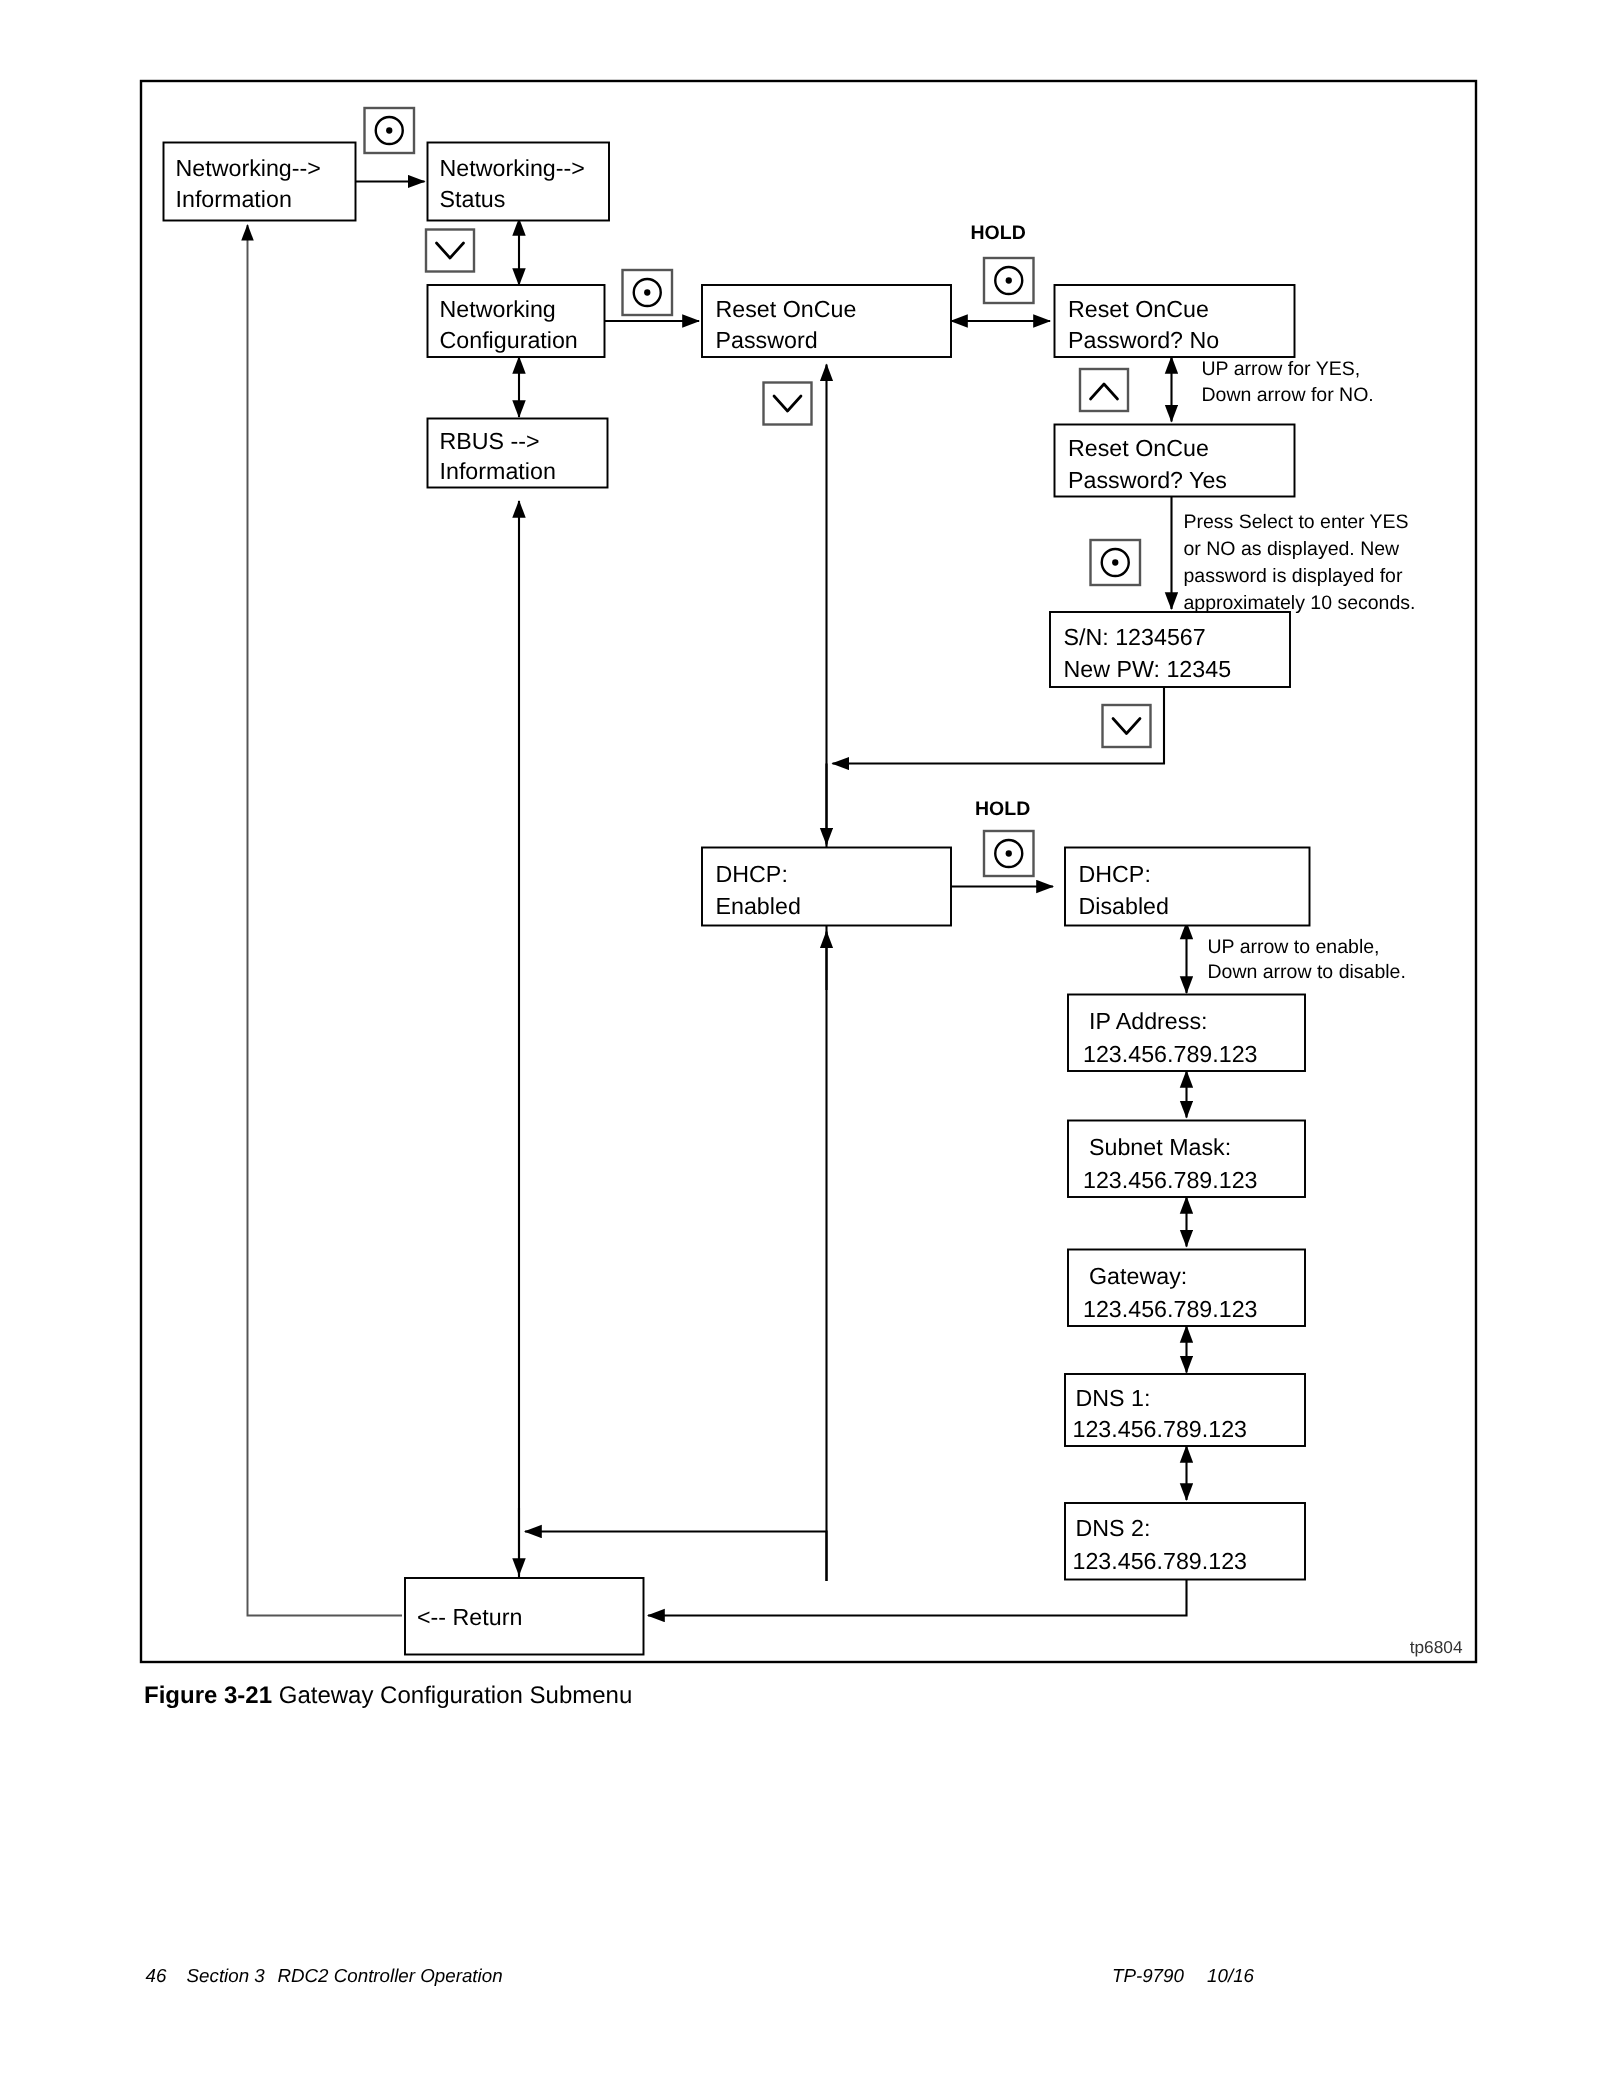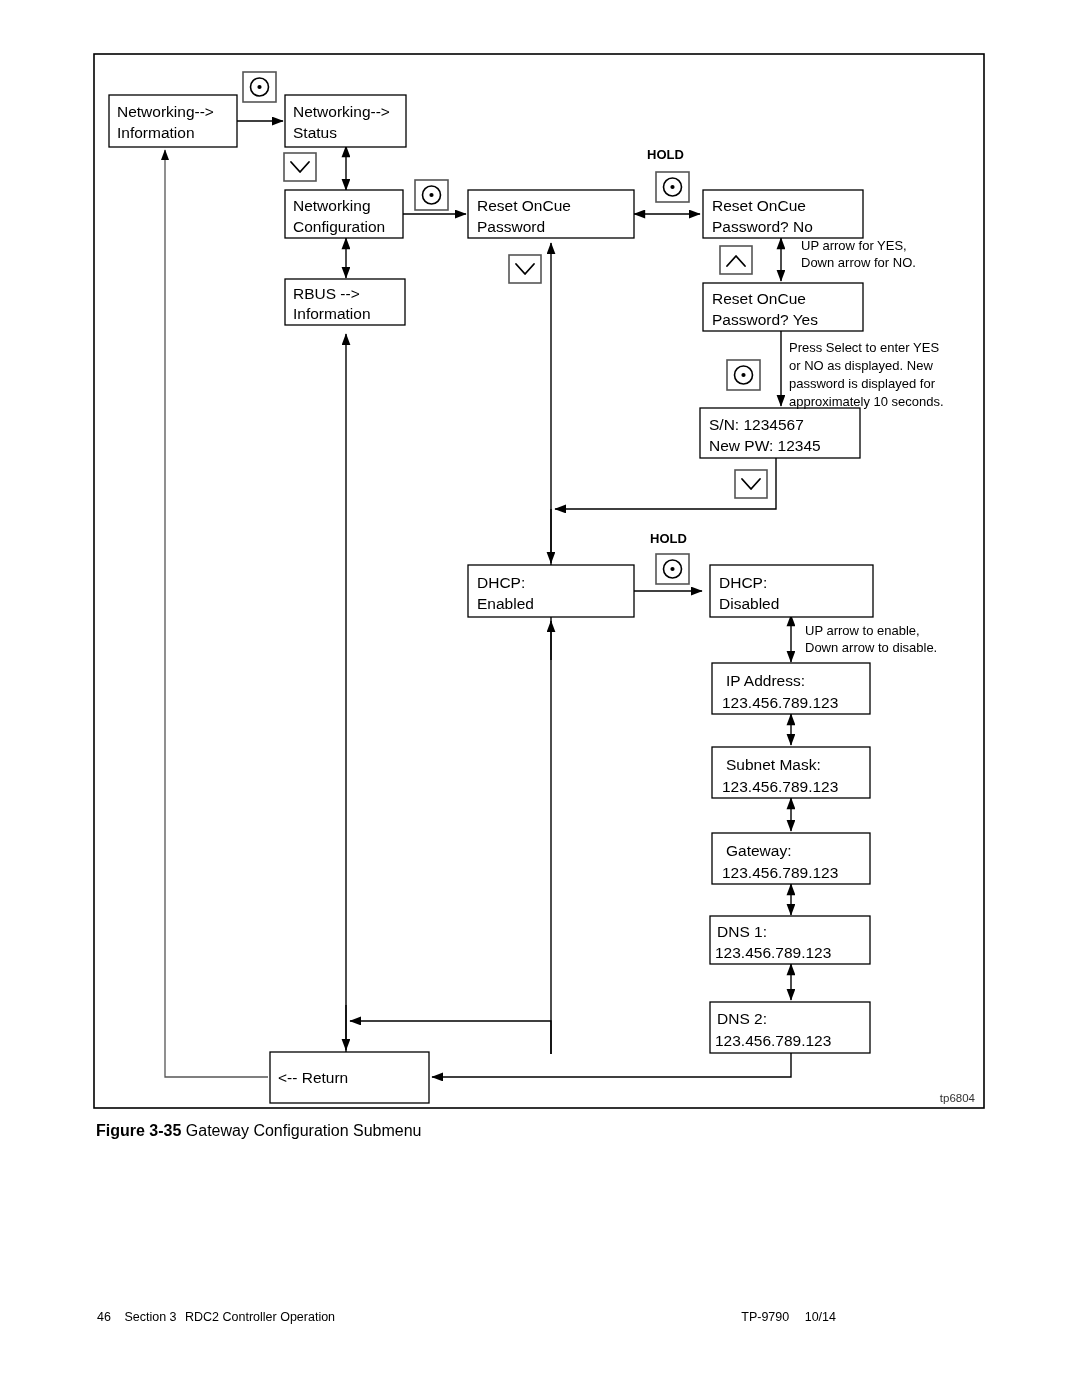--- a/index.html
+++ b/index.html
@@ -101,20 +101,21 @@
   }
   #figure-caption .cap-title {
     font-weight: normal;
   }
   #page-footer {
     position: absolute;
     left: 0;
     top: 1310px;
     width: 924px;
     height: 24px;
+    font-style: italic;
   }
   #page-footer .foot-left {
     position: absolute;
     left: 97px;
     top: 0;
     font-size: 12.5px;
     white-space: nowrap;
   }
   #page-footer .foot-left .page-num {
     margin-right: 10px;
@@ -413,27 +414,27 @@
   <text class="note-text" x="805" y="635">UP arrow to enable,</text>
   <text class="note-text" x="805" y="652">Down arrow to disable.</text>
 
   
   <text class="tag-text" x="975" y="1102" text-anchor="end">tp6804</text>
 
 </svg>
 </div>
 
 <div id="figure-caption">
-  <span class="cap-label">Figure 3-35</span>
+  <span class="cap-label">Figure 3-21</span>
   <span class="cap-title">Gateway Configuration Submenu</span>
 </div>
 
 <div id="page-footer">
   <div class="foot-left">
     <span class="page-num">46</span>
     <span class="sec-num">Section 3</span>
     <span class="sec-title">RDC2 Controller Operation</span>
   </div>
   <div class="foot-right">
     <span class="doc-num">TP-9790</span>
-    <span class="doc-rev">10/14</span>
+    <span class="doc-rev">10/16</span>
   </div>
 </div>
 
 </body></html>

